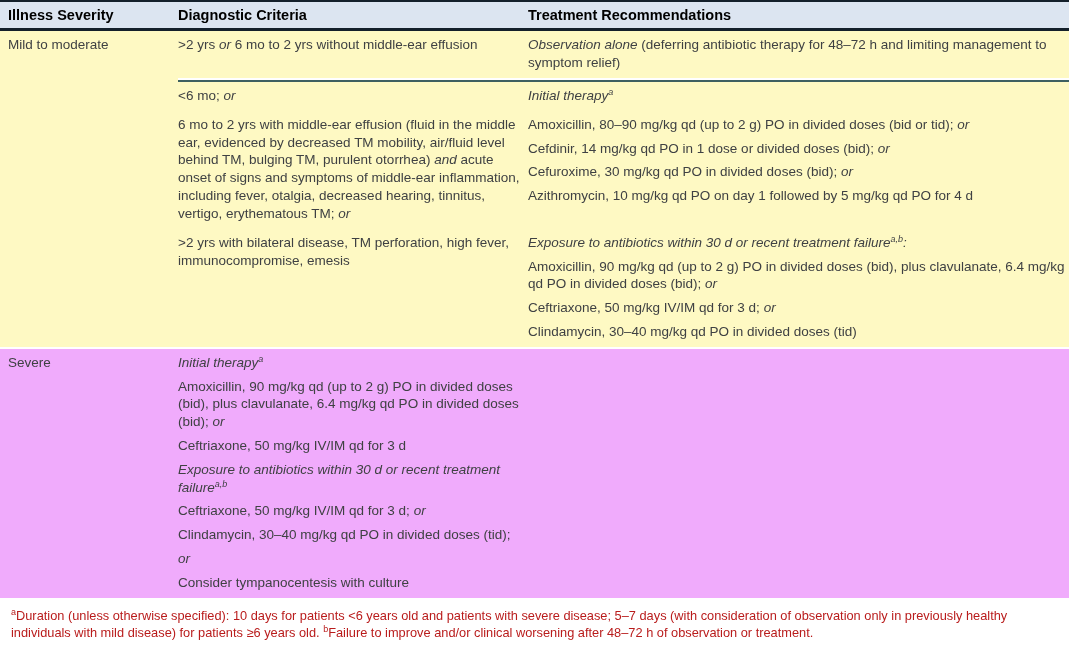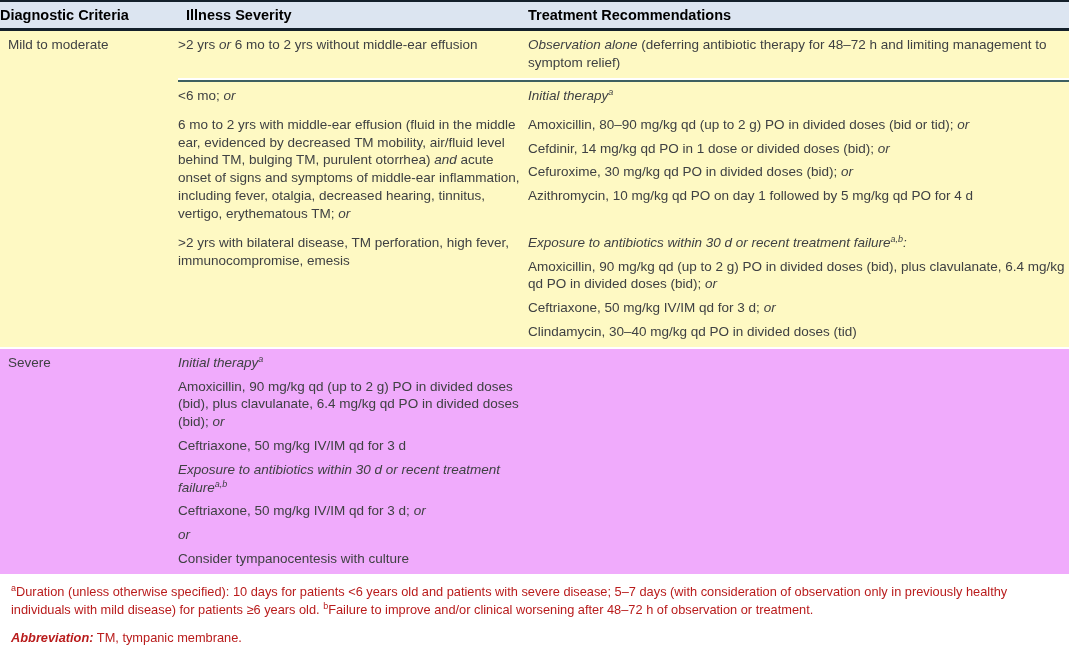--- a/index.html
+++ b/index.html
@@ -36,22 +36,22 @@
     border-bottom:2px solid var(--divider-teal,#3e6060);
   }
   .footnotes{padding:7px 10px 0 3px;}
   .footnotes .para{font-size:12.8px;color:#b91c1c;line-height:1.38;margin:0 0 11px 8px;}
 </style>
 </head>
 <body style="--header-bg: #dce5f1; --rule-dark: #14202b; --divider-teal: #3e6060;">
 
 <div class="table">
   <div class="thead">
+    <div class="hcell c1pad">Illness Severity</div>
     <div class="hcell">Diagnostic Criteria</div>
-    <div class="hcell c1pad">Illness Severity</div>
     <div class="hcell">Treatment Recommendations</div>
   </div>
   <div id="tbody">
       <div class="rowgroup" style="background: #fef9c3;">
         <div class="sec">
           <div class="cell c1 c1pad">
             <p class="para"><span>Mild to moderate</span></p>
           </div>
           <div class="cell c2">
             <p class="para"><span>&gt;2 yrs </span><span class="it">or</span><span> 6 mo to 2 yrs without middle-ear effusion</span></p>
@@ -102,20 +102,21 @@
         <div class="sec">
           <div class="cell c1 c1pad">
             <p class="para"><span>Severe</span></p>
           </div>
           <div class="cell c3">
             <p class="para"><span class="it">Initial therapy</span><sup class="it">a</sup></p>
             <p class="para"><span>Amoxicillin, 90 mg/kg qd (up to 2 g) PO in divided doses (bid), plus clavulanate, 6.4 mg/kg qd PO in divided doses (bid); </span><span class="it">or</span></p>
             <p class="para"><span>Ceftriaxone, 50 mg/kg IV/IM qd for 3 d</span></p>
             <p class="para"><span class="it">Exposure to antibiotics within 30 d or recent treatment failure</span><sup class="it">a,b</sup></p>
             <p class="para"><span>Ceftriaxone, 50 mg/kg IV/IM qd for 3 d; </span><span class="it">or</span></p>
+            <p class="para"><span>Clindamycin, 30–40 mg/kg qd PO in divided doses (tid);</span></p>
             <p class="para"><span class="it">or</span></p>
             <p class="para"><span>Consider tympanocentesis with culture</span></p>
           </div>
         </div>
       </div>
     </div>
 </div>
 
 <div class="footnotes">
   <p class="para"><sup>a</sup><span>Duration (unless otherwise specified): 10 days for patients &lt;6 years old and patients with severe disease; 5–7 days (with consideration of observation only in previously healthy individuals with mild disease) for patients ≥6 years old.  </span><sup>b</sup><span>Failure to improve and/or clinical worsening after 48–72 h of observation or treatment.</span></p>

